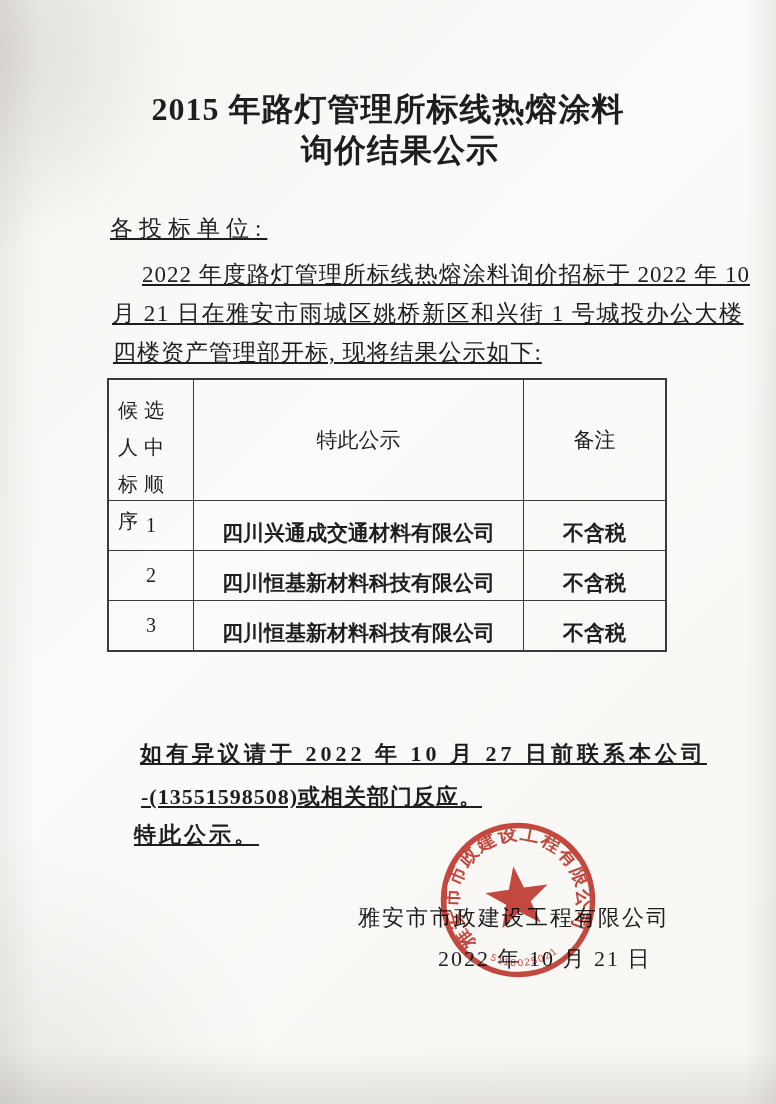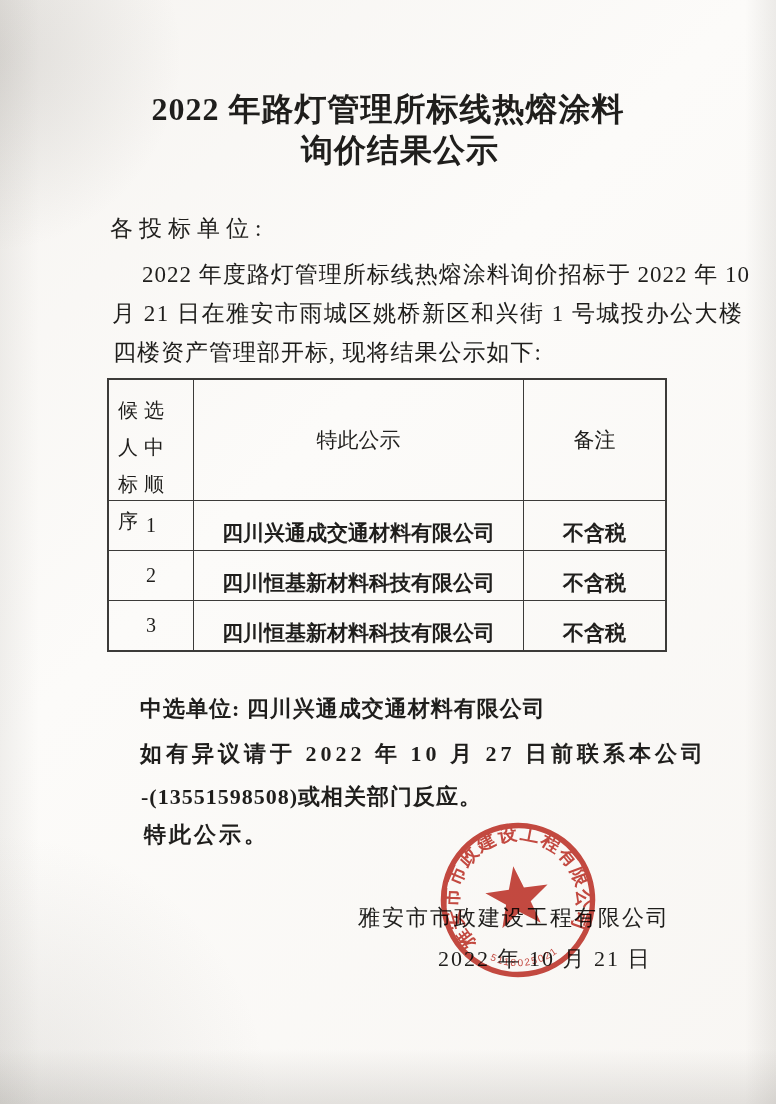--- a/index.html
+++ b/index.html
@@ -16,21 +16,21 @@
       linear-gradient(to right, rgba(130,125,118,.10), rgba(130,125,118,0) 5%),
       linear-gradient(to left, rgba(130,125,118,.13), rgba(130,125,118,0) 4%),
       linear-gradient(to bottom, rgba(130,125,118,0) 95%, rgba(110,105,98,.16) 100%),
       linear-gradient(135deg,#f6f4f1 0%,#fcfbf9 40%,#f8f6f3 100%);
   }
   .abs{position:absolute;white-space:nowrap;}
   .title-line{
     left:0;right:0;text-align:center;
     font-size:32px;font-weight:bold;letter-spacing:1px;
   }
-  .body-text{font-size:23px;}
+  .body-text{font-size:23px;text-decoration:underline;}
   .bold{font-weight:bold;}
 
   
   .results-table{
     position:absolute;left:107px;top:378px;
     display:grid;
     grid-template-columns:85px 330px 141px;
     grid-template-rows:121px 50px 50px 49px;
     border:2px solid #3c3b39;
   }
@@ -57,21 +57,21 @@
     transform:rotate(-8deg);
     mix-blend-mode:multiply;
     opacity:.92;
   }
 </style>
 </head>
 <body>
 
 <div class="page">
 
-  <div class="abs title-line" style="top:88px;">2022 年路灯管理所标线热熔涂料</div>
+  <div class="abs title-line" style="top:88px;">2015 年路灯管理所标线热熔涂料</div>
   <div class="abs title-line" style="top:129px;margin-left:24px;">询价结果公示</div>
 
   <div class="abs body-text" style="left:110px;top:213px;letter-spacing:6px;">各投标单位:</div>
 
   <div class="abs body-text" style="left:142px;top:259px;letter-spacing:1px;">2022 年度路灯管理所标线热熔涂料询价招标于 2022 年 10</div>
   <div class="abs body-text" style="left:112px;top:298px;letter-spacing:1.5px;text-align:center;">月 21 日在雅安市雨城区姚桥新区和兴街 1 号城投办公大楼</div>
   <div class="abs body-text" style="left:113px;top:337px;letter-spacing:1px;">四楼资产管理部开标, 现将结果公示如下:</div>
 
   <div class="results-table">
     <div class="cell hdr-rank">候选人中标顺序</div>
@@ -84,24 +84,23 @@
 
     <div class="cell rank-cell">2</div>
     <div class="cell bottom">四川恒基新材料科技有限公司</div>
     <div class="cell bottom last-col">不含税</div>
 
     <div class="cell rank-cell last-row">3</div>
     <div class="cell bottom last-row">四川恒基新材料科技有限公司</div>
     <div class="cell bottom last-col last-row">不含税</div>
   </div>
 
-  <div class="abs body-text bold" style="left:140px;top:694px;letter-spacing:1px;font-size:22px;">中选单位: 四川兴通成交通材料有限公司</div>
   <div class="abs body-text bold" style="left:140px;top:739px;letter-spacing:4px;font-size:22px;">如有异议请于 2022 年 10 月 27 日前联系本公司</div>
   <div class="abs body-text bold" style="left:106px;top:782px;letter-spacing:1px;font-size:22px;margin-left:35px;">-(13551598508)或相关部门反应。</div>
-  <div class="abs body-text bold" style="left:144px;top:820px;letter-spacing:3px;font-size:22px;">特此公示。</div>
+  <div class="abs body-text bold" style="left:134px;top:820px;letter-spacing:3px;font-size:22px;">特此公示。</div>
 
   <div class="abs" style="left:358px;top:903px;font-size:22px;letter-spacing:2px;">雅安市市政建设工程有限公司</div>
   <div class="abs" style="left:438px;top:944px;font-size:22px;letter-spacing:2px;">2022 年 10 月 21 日</div>
 
   <div class="stamp">
     <svg width="200" height="200" viewBox="0 0 200 200">
       <defs>
         <path id="arcTop" d="M 54 138.6 A 60 60 0 1 1 146 138.6" fill="none"></path>
         <path id="arcBottom" d="M 62.1 154.1 A 66 66 0 0 0 137.9 154.1" fill="none"></path>
       </defs>

